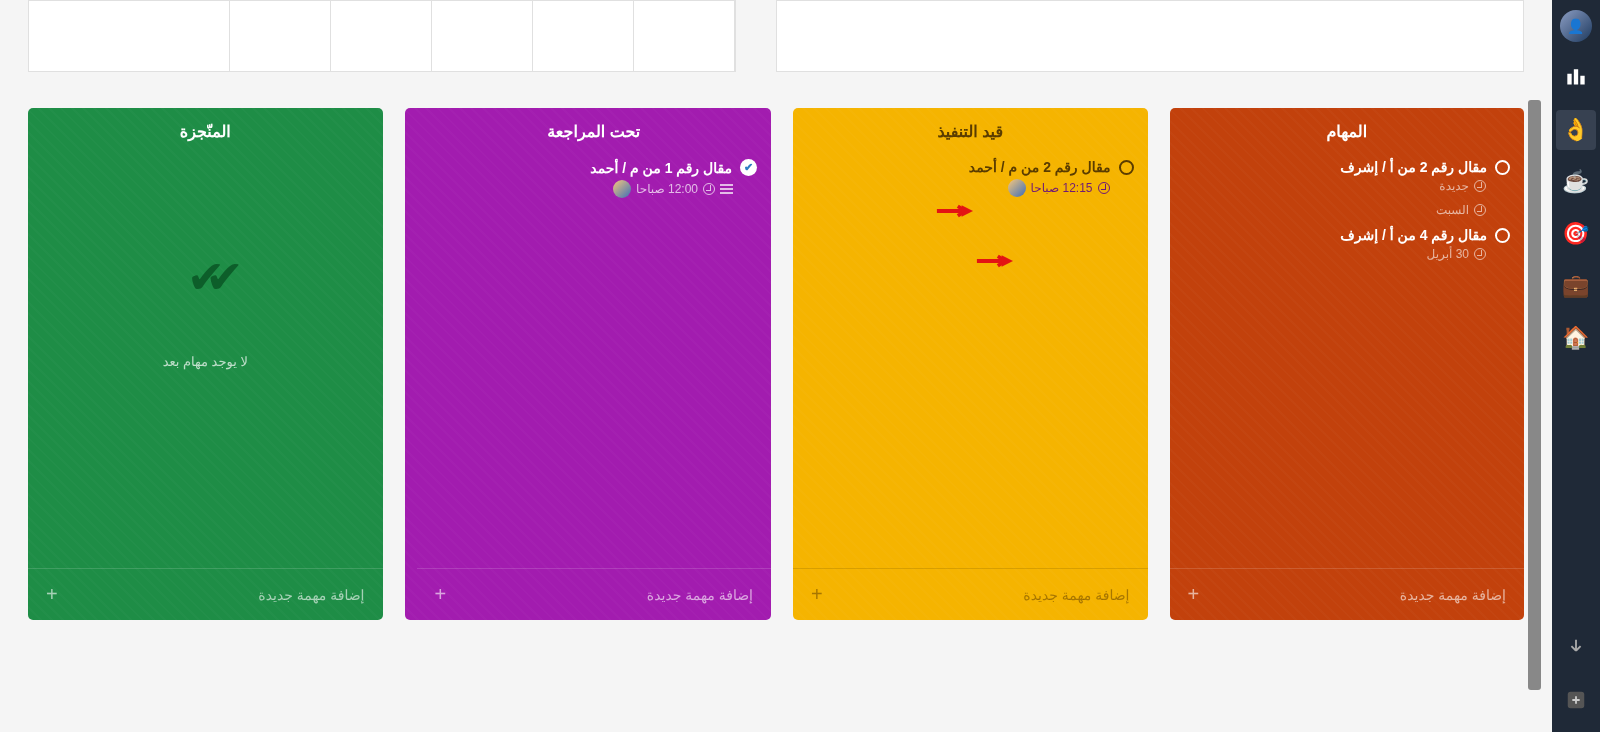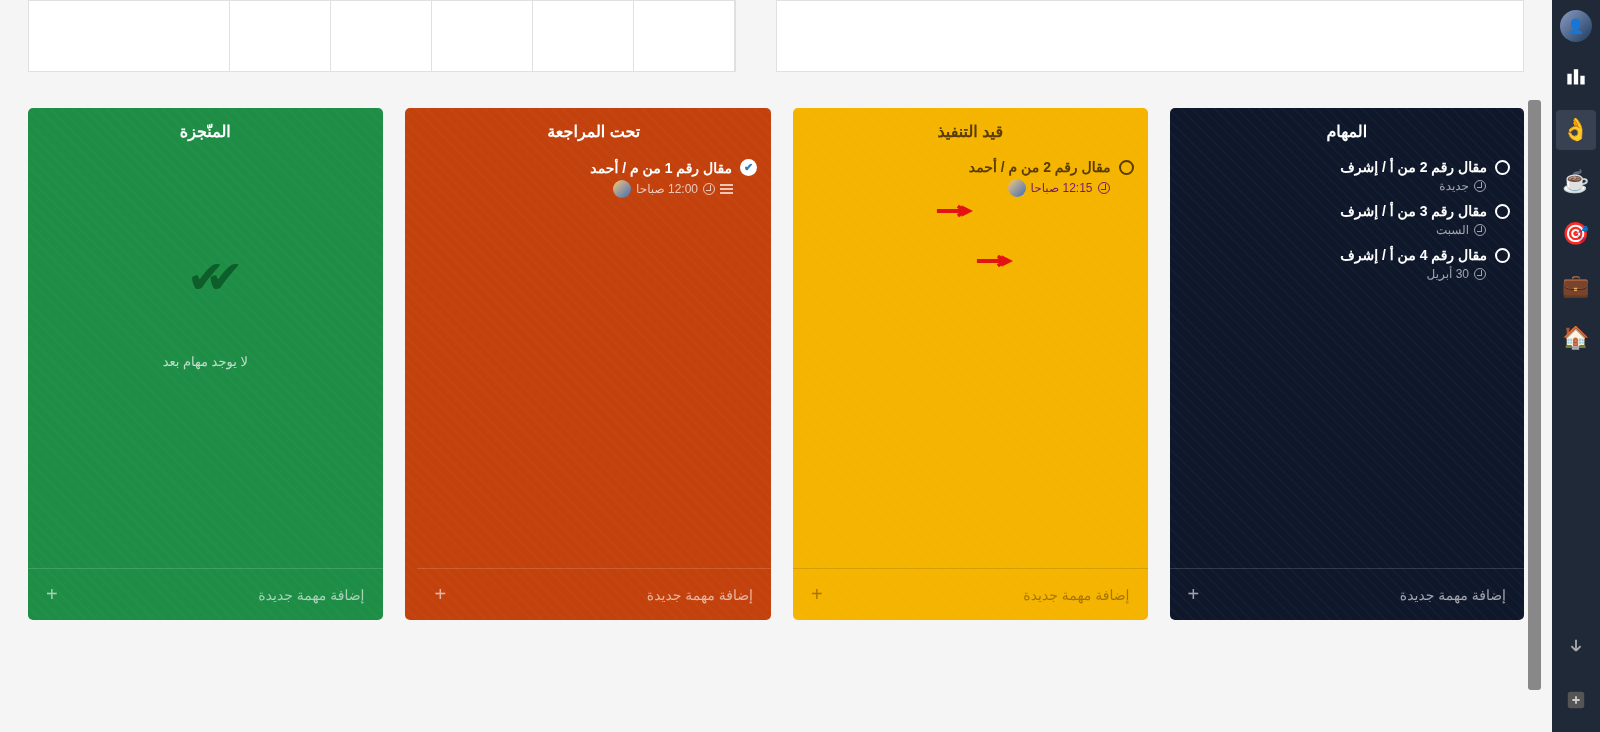--- a/index.html
+++ b/index.html
@@ -76,23 +76,23 @@
 }
 .column {
   flex: 1;
   border-radius: 5px;
   display: flex;
   flex-direction: column;
   height: 512px;
   position: relative;
   overflow: hidden;
 }
-.col-red { background: #0f172a; }
+.col-red { background: #c2410c; }
 .col-yellow { background: #f5b400; }
-.col-blue { background: #c2410c; padding-left: 12px; }
+.col-blue { background: #a21caf; padding-left: 12px; }
 .col-green { background: #1e8d46; }
 .pattern {
   position: absolute;
   inset: 0;
   background-image: repeating-linear-gradient(45deg, rgba(255,255,255,0.02) 0, rgba(255,255,255,0.02) 2px, transparent 2px, transparent 8px);
   pointer-events: none;
 }
 .col-header {
   color: #fff;
   font-weight: bold;
@@ -290,24 +290,20 @@
           <div class="task-row1">
               <span class="task-circle"></span>
               <span>مقال رقم 2 من أ / إشرف</span>
             </div>
           <div class="task-row2">
               <span class="clock-icon"></span>
               <span>جديدة</span>
             </div>
         </div>
         <div class="task">
-          <div class="task-row1">
-              <span class="task-circle"></span>
-              <span>مقال رقم 3 من أ / إشرف</span>
-            </div>
           <div class="task-row2">
               <span class="clock-icon"></span>
               <span>السبت</span>
             </div>
         </div>
         <div class="task">
           <div class="task-row1">
               <span class="task-circle"></span>
               <span>مقال رقم 4 من أ / إشرف</span>
             </div>

